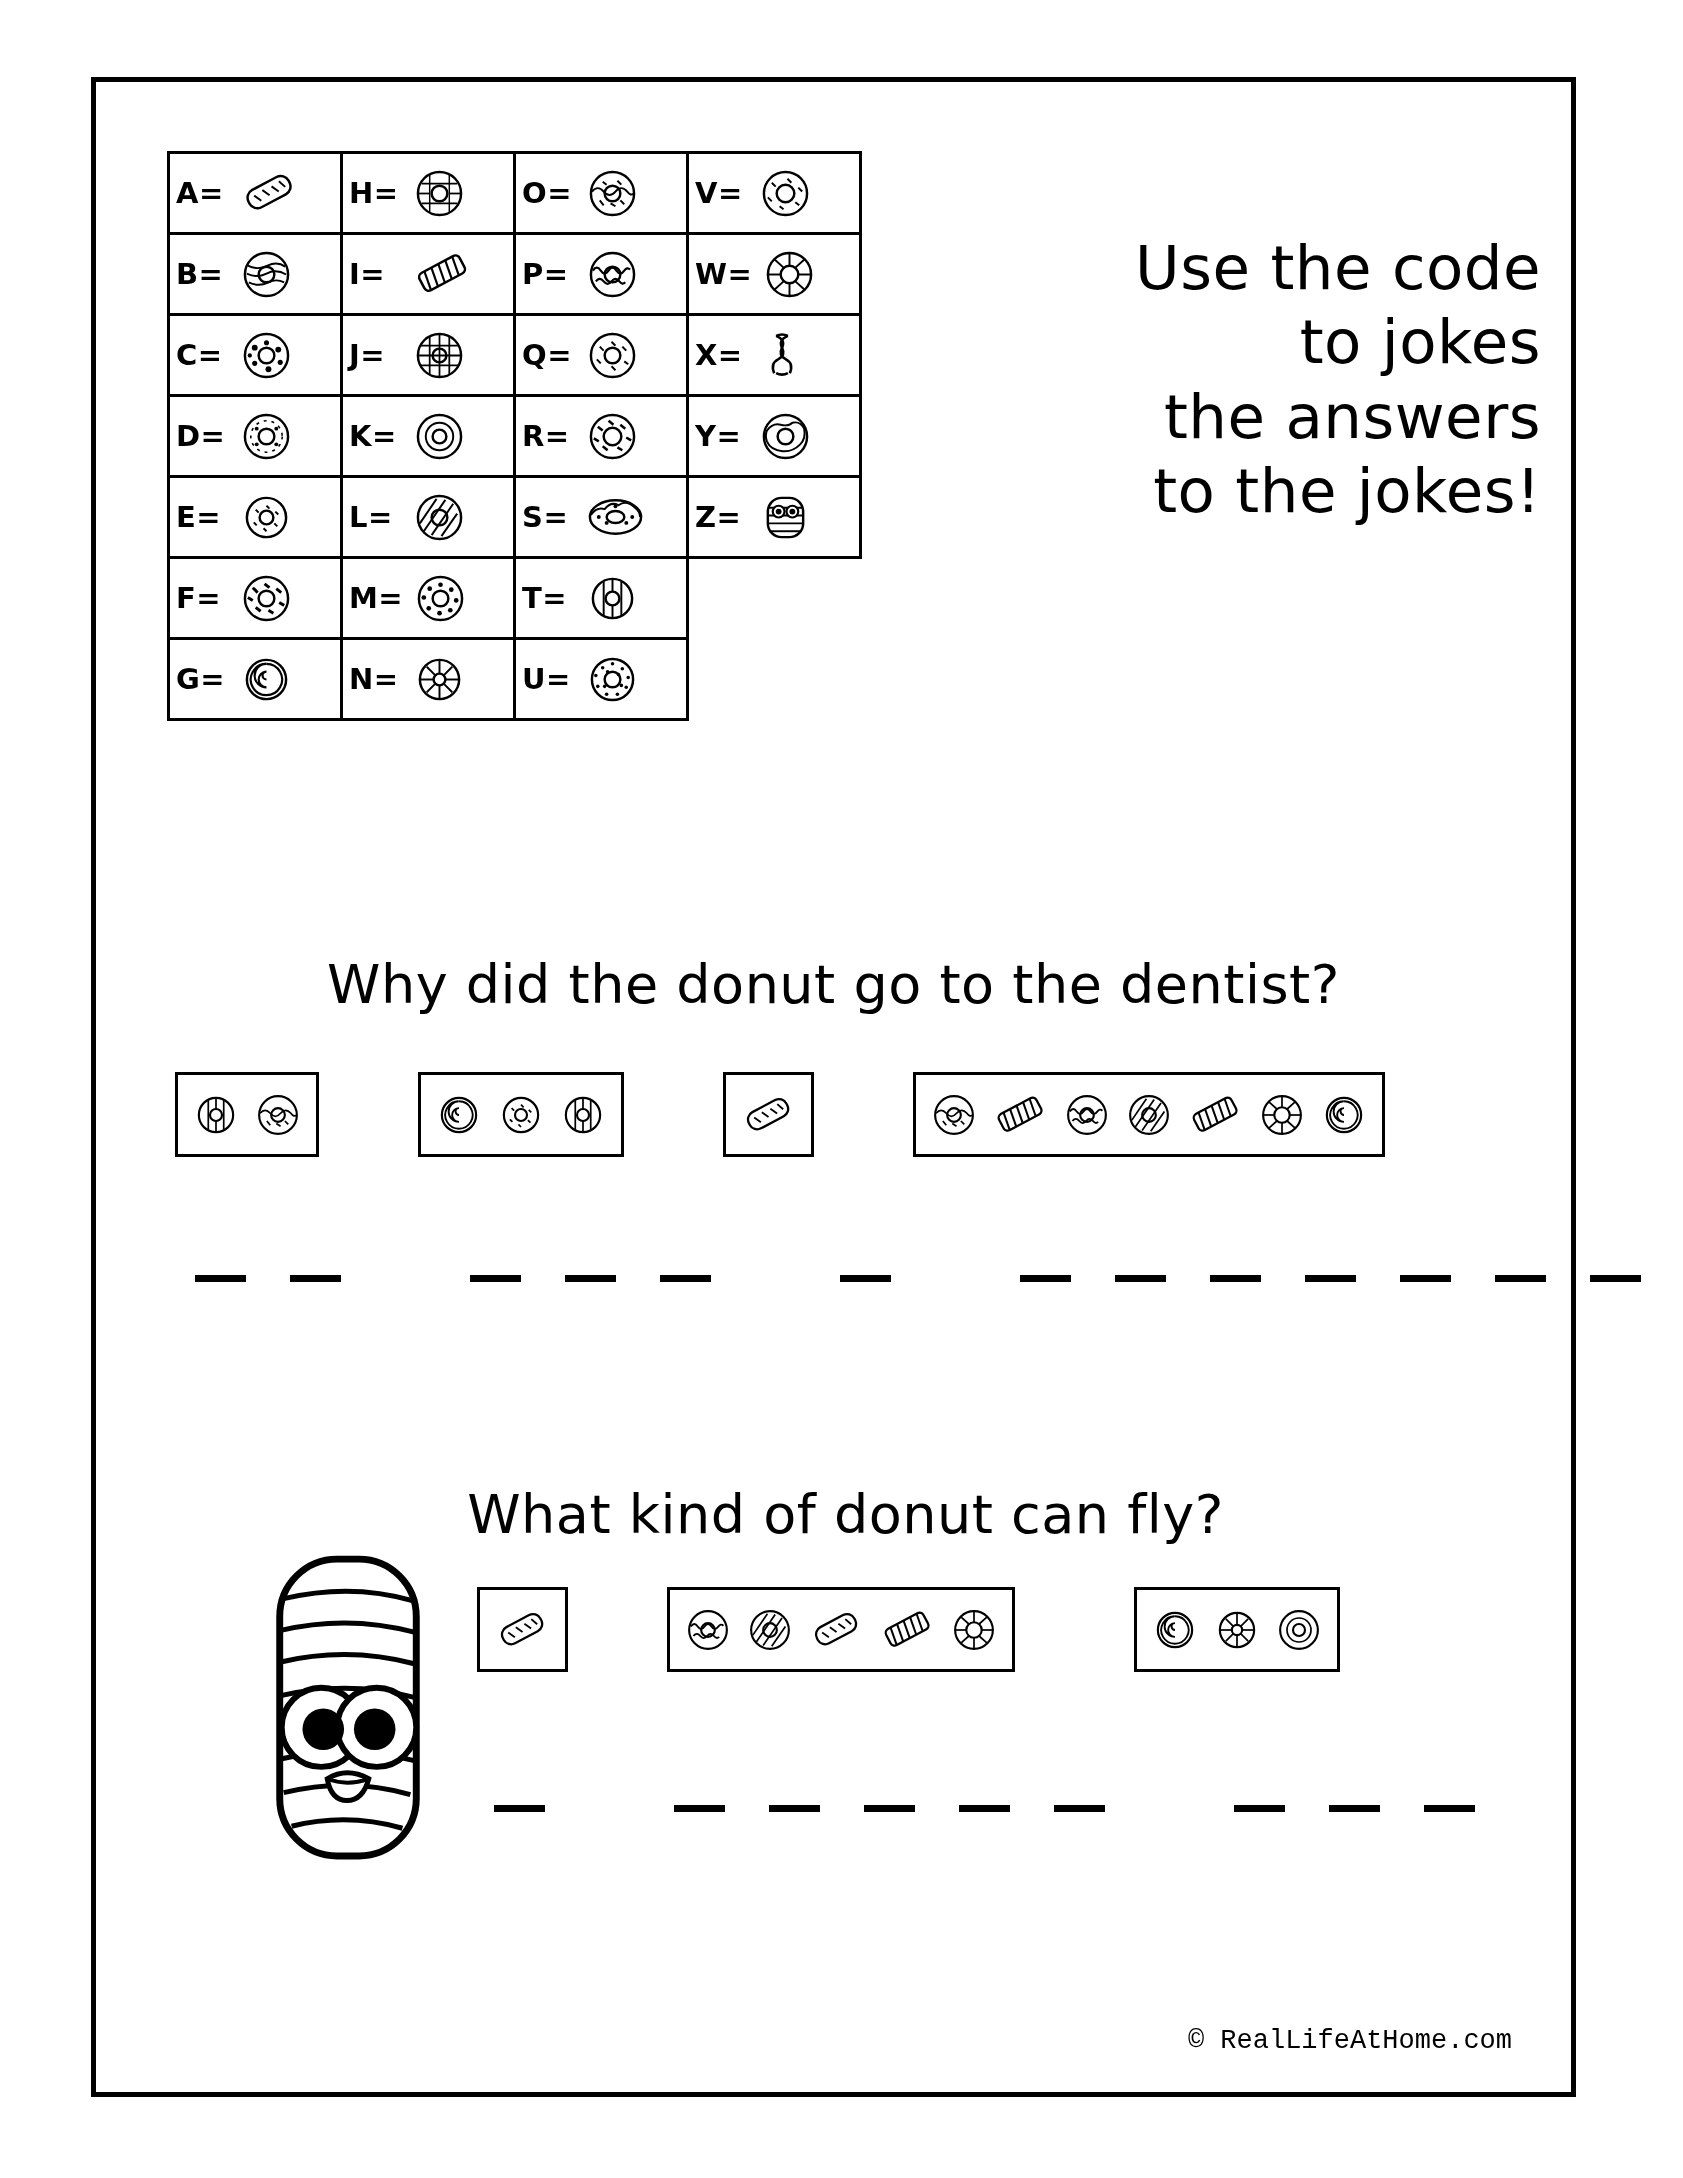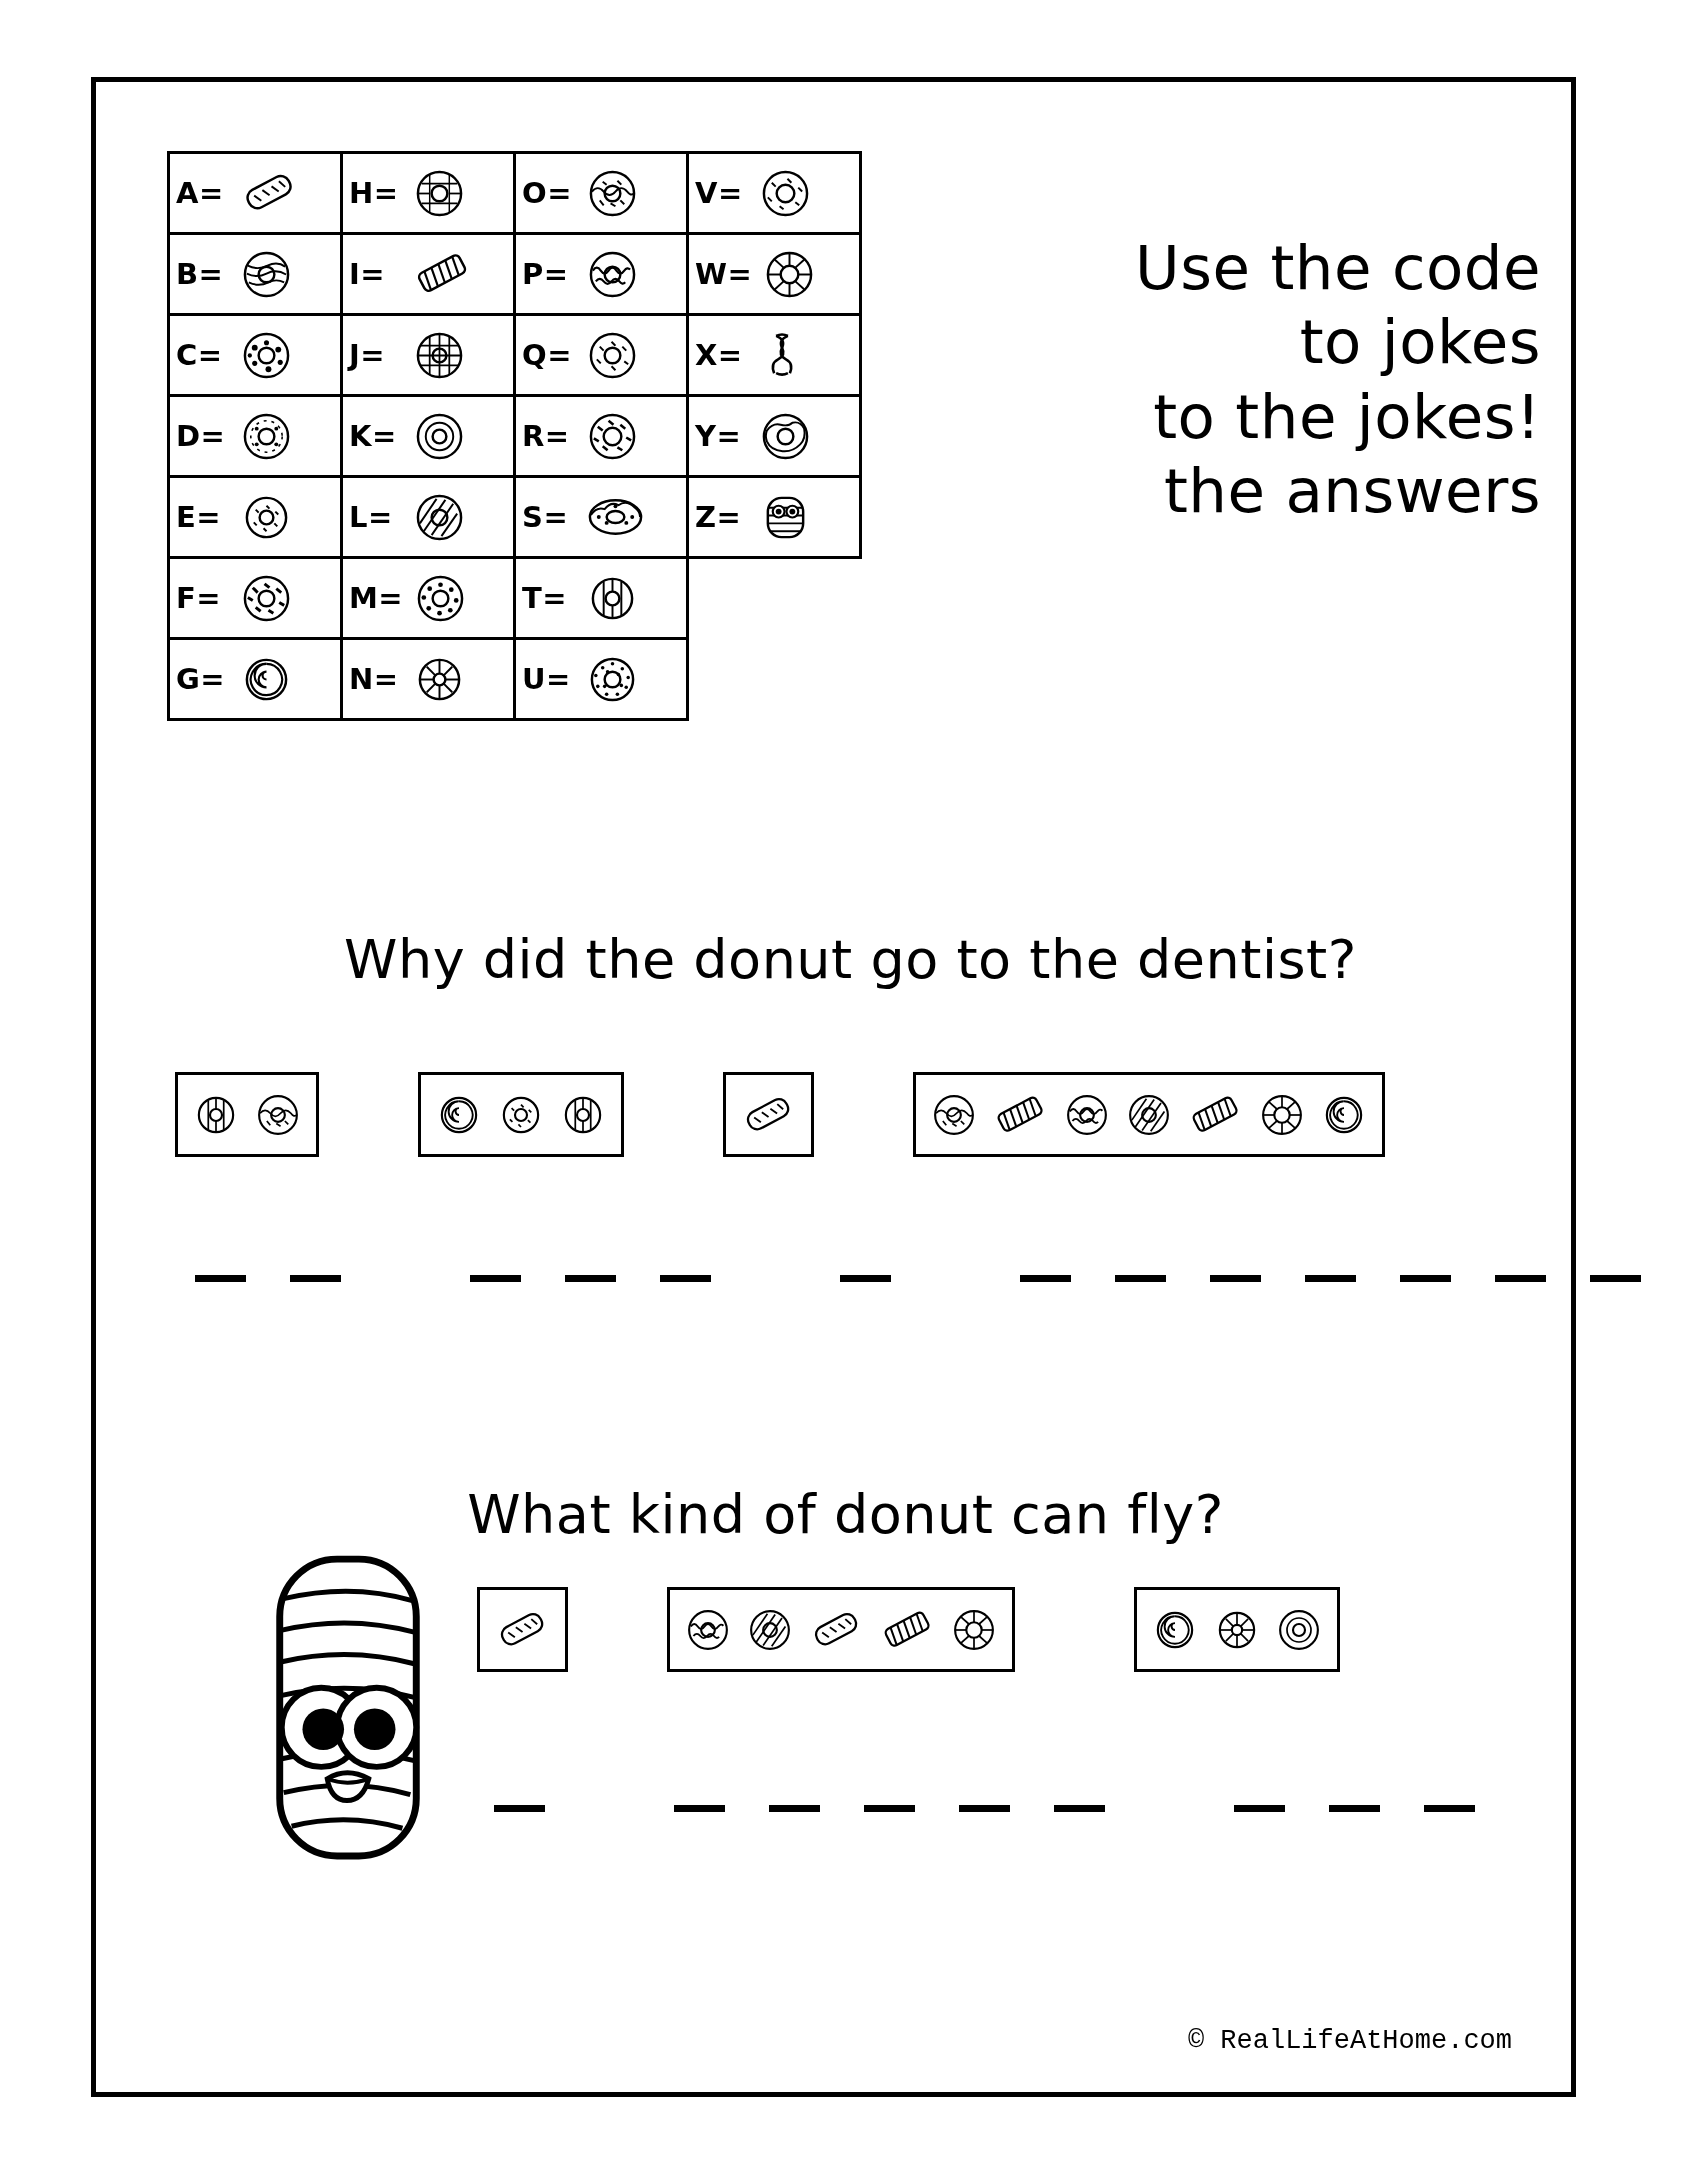--- a/index.html
+++ b/index.html
@@ -76,21 +76,21 @@
 
   
   .joke {
     position: absolute;
     width: 100%;
     text-align: center;
     font-family: "DejaVu Sans", sans-serif;
     font-size: 54px;
     letter-spacing: 0.5px;
   }
-  .joke-1 { top: 846px; padding-left: 17px; }
+  .joke-1 { top: 871px; }
   .joke-2 { top: 1401px; margin-left: 12px; }
 
   .word-row {
     position: absolute;
     display: flex;
     align-items: center;
   }
   .word-box {
     border: 3px solid #000;
     display: flex;
@@ -576,22 +576,22 @@
         </div>
       </td>
       <td class="empty"></td>
     </tr>
   </tbody>
     </table>
 
   <div class="headline">
     <div>Use the code</div>
     <div>to jokes</div>
+    <div>the answers</div>
     <div>to the jokes!</div>
-    <div>the answers</div>
   </div>
 
   <div class="joke joke-1">Why did the donut go to the dentist?</div>
 
   <div class="word-row" style="left:79px; top:990px;">
     <div class="word-box">
       <span class="glyph">
         <svg width="48" height="46" viewBox="0 0 56 52">
             <circle cx="28" cy="26" r="20" fill="#fff" stroke="#000" stroke-width="2.5"></circle>
             <circle cx="28" cy="26" r="7" fill="#fff" stroke="#000" stroke-width="2.5"></circle>

